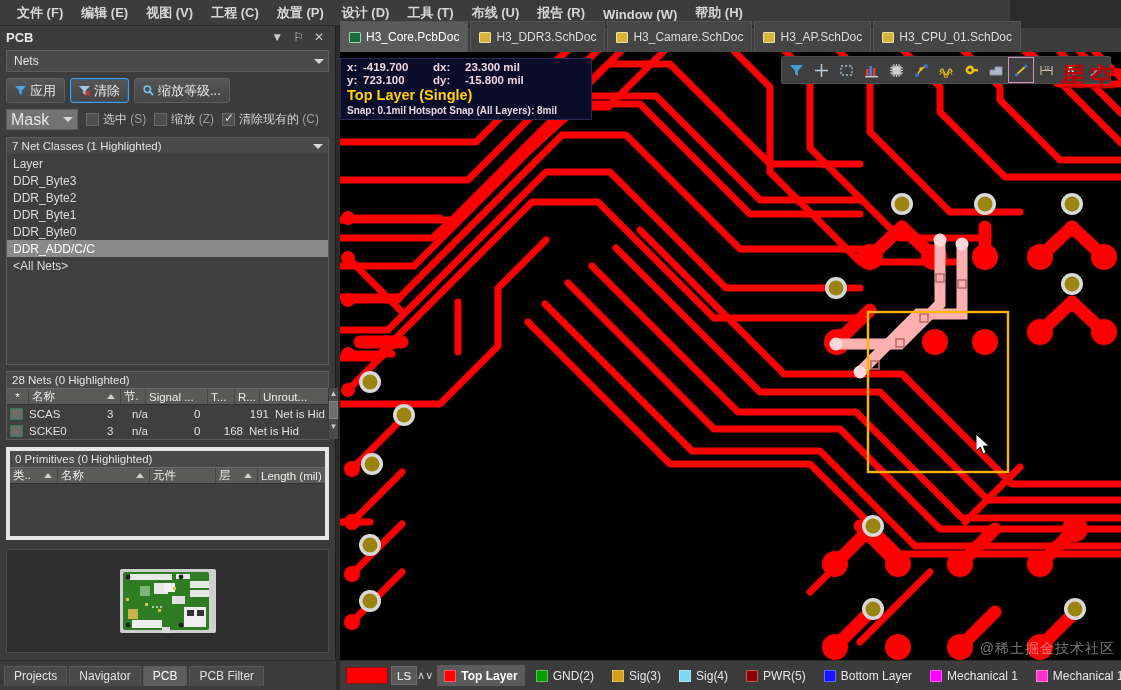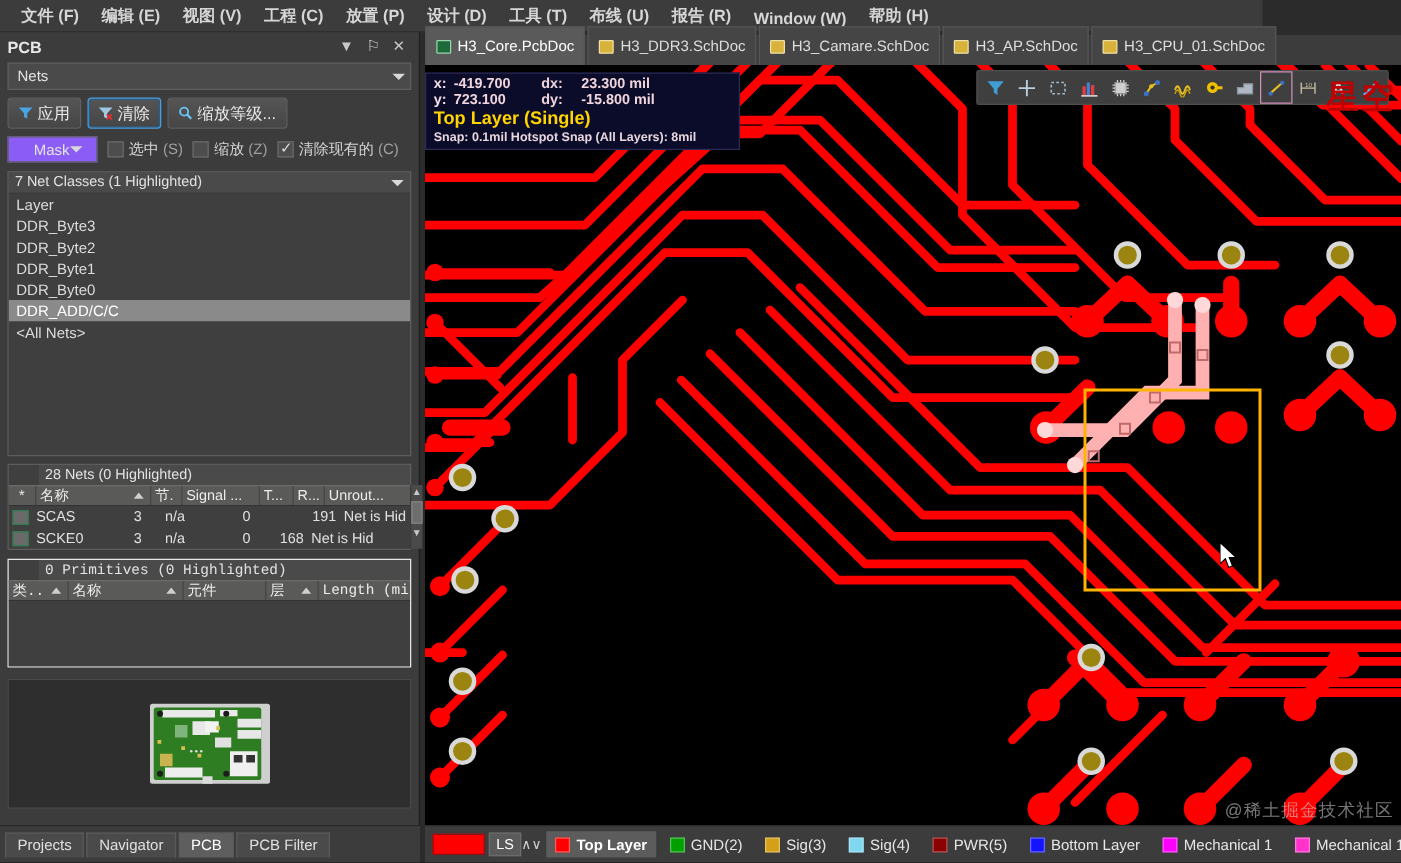--- a/index.html
+++ b/index.html
@@ -58,23 +58,23 @@
     background: linear-gradient(#555, #464646);
     border: 1px solid #5f5f5f; border-radius: 3px;
     color: #eaeaea; font-size: 13px; cursor: default;
   }
   .tbtn.sel { border-color: #4a9de0; box-shadow: 0 0 0 1px #2a5d85 inset; }
   .funnel { width: 11px; height: 11px; position: relative; }
   .funnel svg { display: block; }
 
   #maskrow { display: flex; align-items: center; gap: 8px; margin: 6px 6px 0 6px; }
   #mask-select {
-    width: 72px; height: 21px; background: #8b5cf6; border: 1px solid #5d5d5d;
-    display: flex; align-items: center; padding: 0 20px; color: #e3e3e3;
-    font-size: 12px; cursor: default;
+    width: 72px; height: 21px; background: #737373; border: 1px solid #5d5d5d;
+    display: flex; align-items: center; padding: 0 4px; color: #e3e3e3;
+    font-size: 16px; cursor: default;
   }
   #mask-select .mv { flex: 1; }
   .chkwrap { display: flex; align-items: center; gap: 4px; cursor: default; }
   .chk {
     width: 13px; height: 13px; background: #4d4d4d;
     border: 1px solid #6a6a6a; position: relative;
   }
   .chk.on::after {
     content: "\2713"; position: absolute; left: 1px; top: -3px;
     font-size: 12px; color: #dcdcdc;
@@ -94,21 +94,21 @@
   .netclass-row {
     height: 17px; color: #dcdcdc; font-size: 12px;
     display: flex; align-items: center; padding-left: 6px; cursor: default;
   }
   .netclass-row.highlight { background: #8a8a8a; color: #fff; }
 
   
   #netsbox { margin: 6px 6px 0 6px; border: 1px solid #5c5c5c; background: #3f3f3f; }
   .tbl-title {
     height: 16px; background: #4a4a4a; color: #e2e2e2; font-size: 11.5px;
-    display: flex; align-items: center; padding: 0 5px; margin-left: 24px;
+    display: flex; align-items: center; padding: 0 5px;
   }
   .tbl-title .tt-txt { flex: 1; }
   .colhead {
     display: flex; height: 17px; background: #5a5a58;
     border-top: 1px solid #6b6b68; border-bottom: 1px solid #333;
   }
   .colhead .ch {
     color: #ececec; font-size: 11.5px; display: flex; align-items: center;
     padding: 0 3px; border-right: 1px solid #454543; white-space: nowrap;
     overflow: hidden; cursor: default;
@@ -124,21 +124,21 @@
     width: 13px; height: 12px; background: #6a6a6a;
     border: 1px solid #2e7d4f; margin: 0 3px;
   }
   .vscroll {
     width: 12px; background: #4a4a4a; border-left: 1px solid #3a3a3a;
     display: flex; flex-direction: column; align-items: center;
   }
   .vsbtn { font-size: 8px; color: #c9c9c9; line-height: 11px; }
   .vsthumb { width: 9px; height: 18px; background: #6e6e6e; border: 1px solid #828282; margin: 2px 0; }
 
-  #primbox { margin: 7px 6px 0 6px; border: 1px solid #e5e5e5; background: #3f3f3f; font-family: Liberation Mono, monospace; }
+  #primbox { margin: 7px 6px 0 6px; border: 4px solid #e5e5e5; background: #3f3f3f; }
   .prim-empty { height: 52px; background: #3f3f3f; }
 
   #thumbbox {
     margin: 9px 6px 0 6px; height: 104px; background: #2e2e2e;
     border: 1px solid #4a4a4a; display: flex; align-items: center; justify-content: center;
   }
 
   
   #bottomtabs {
     position: absolute; left: 0; top: 660px; width: 336px; height: 30px;

